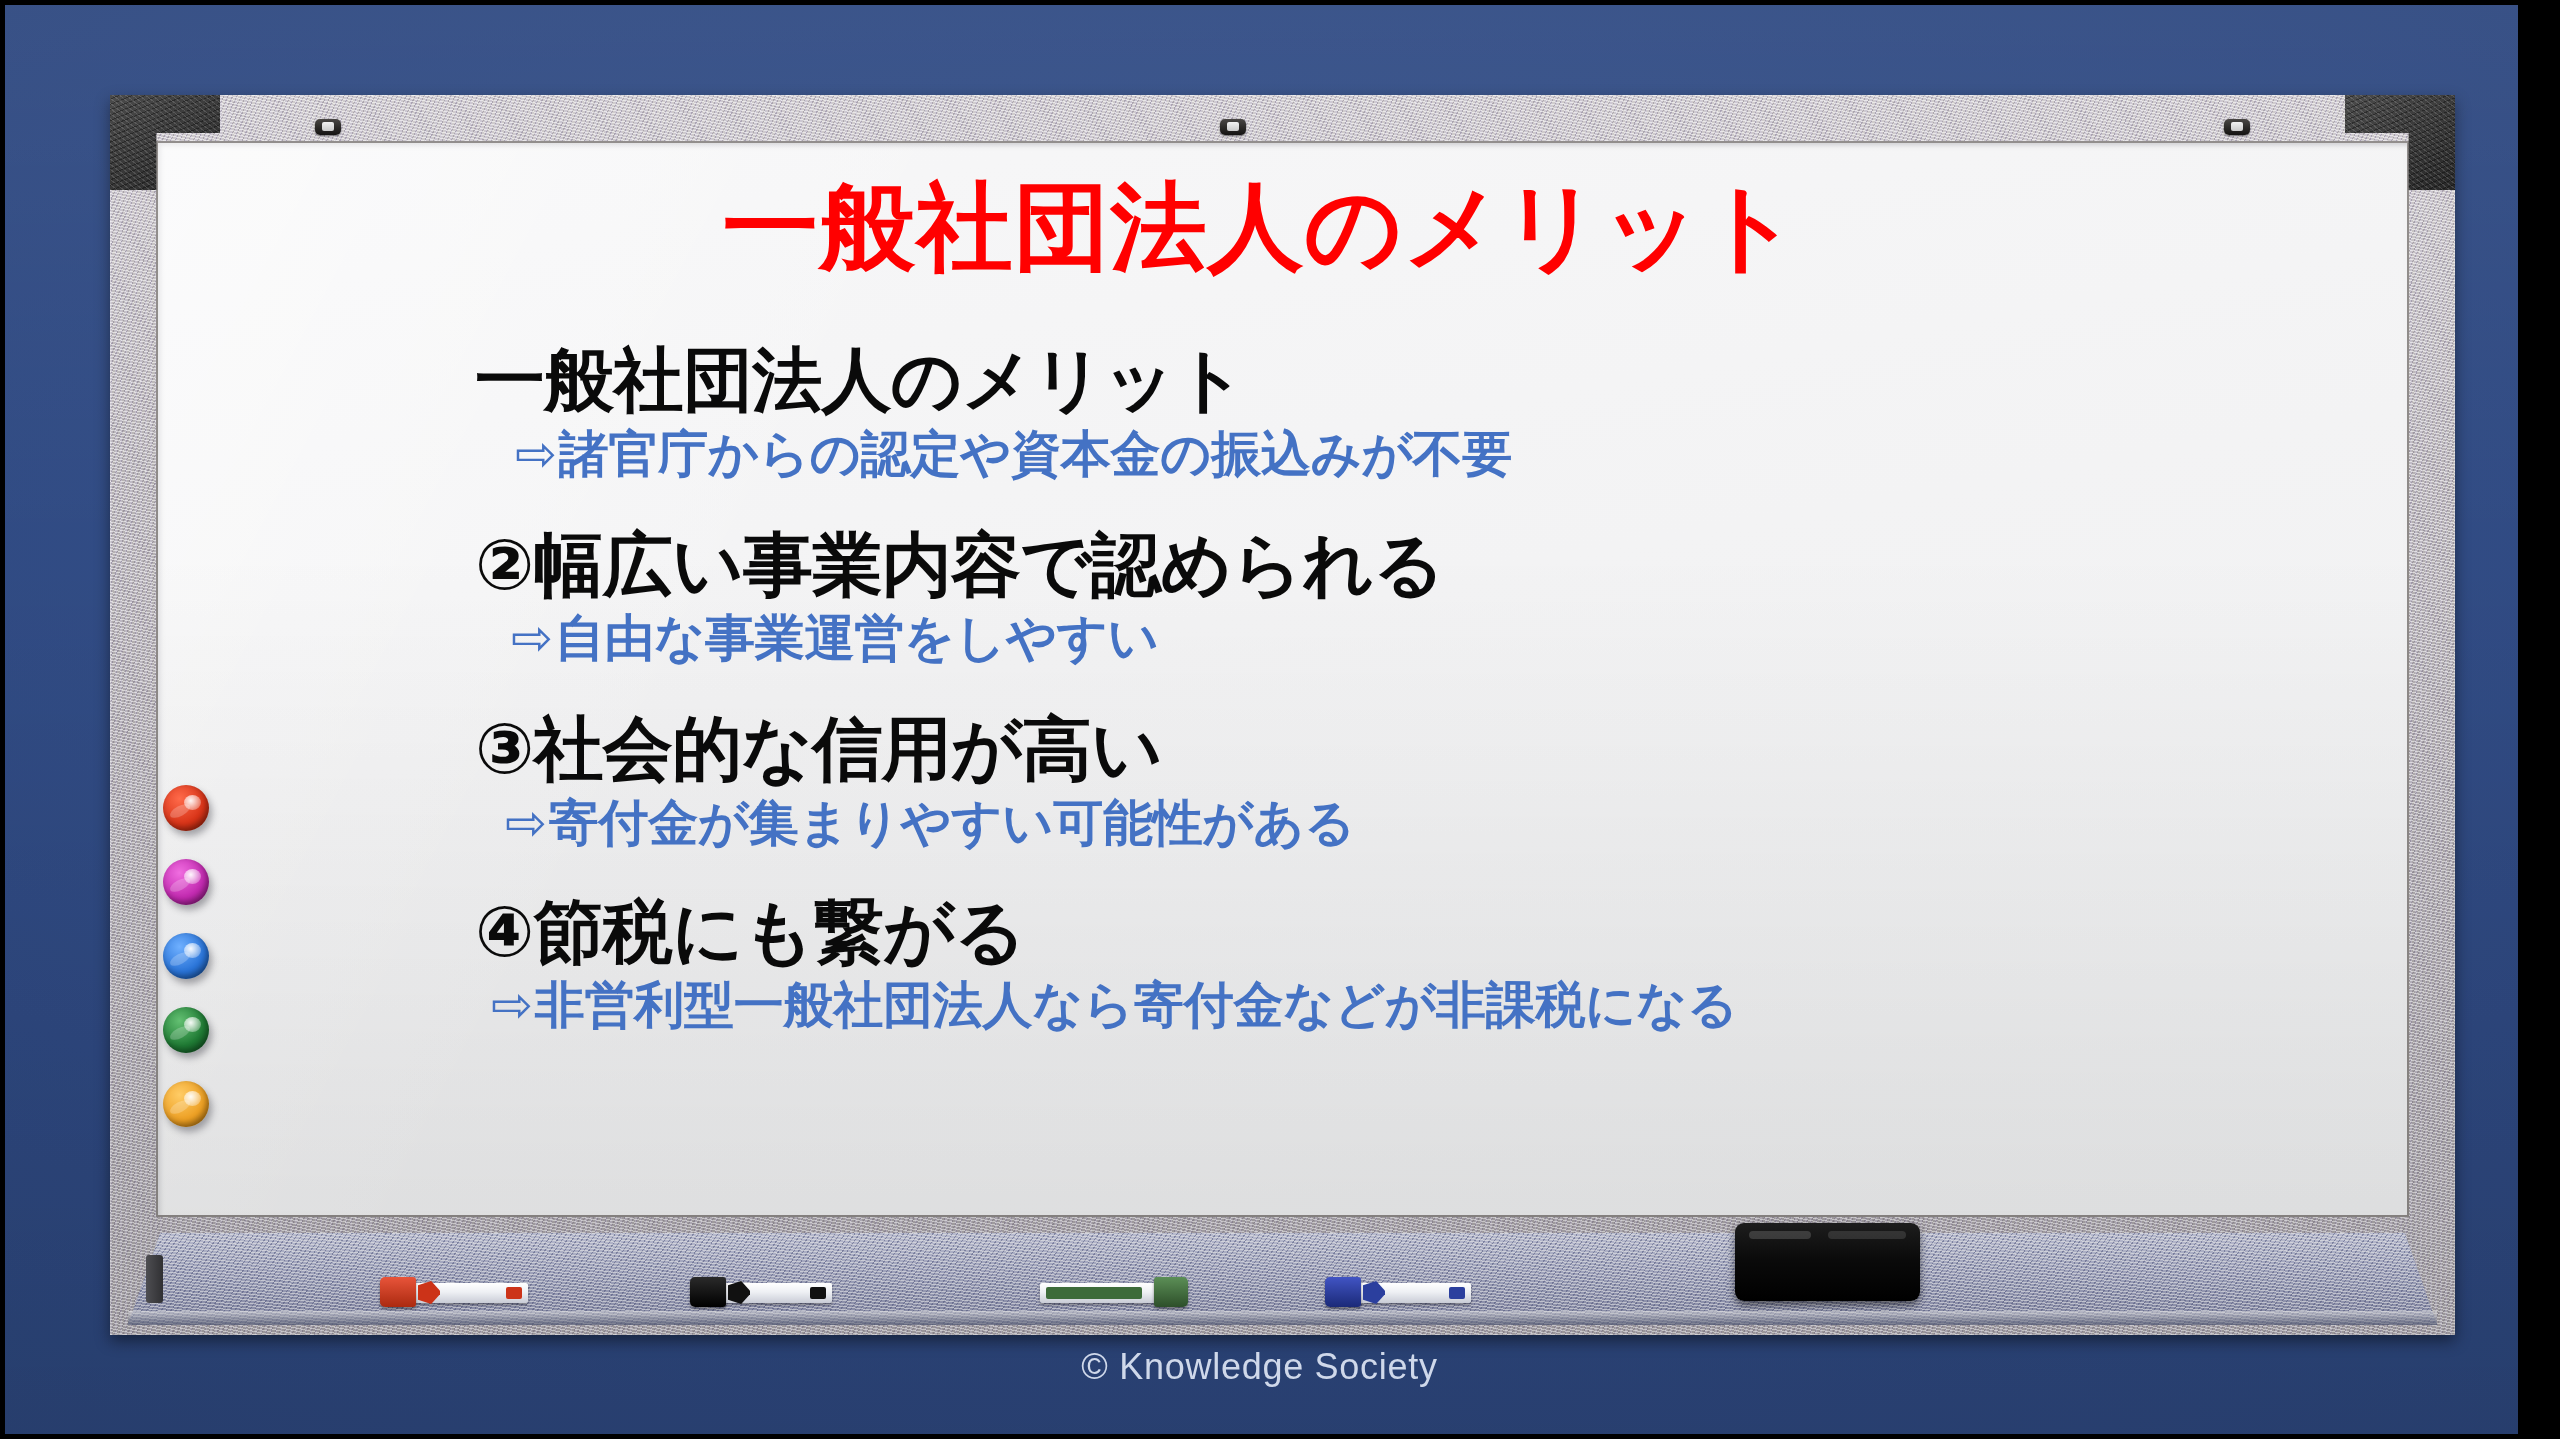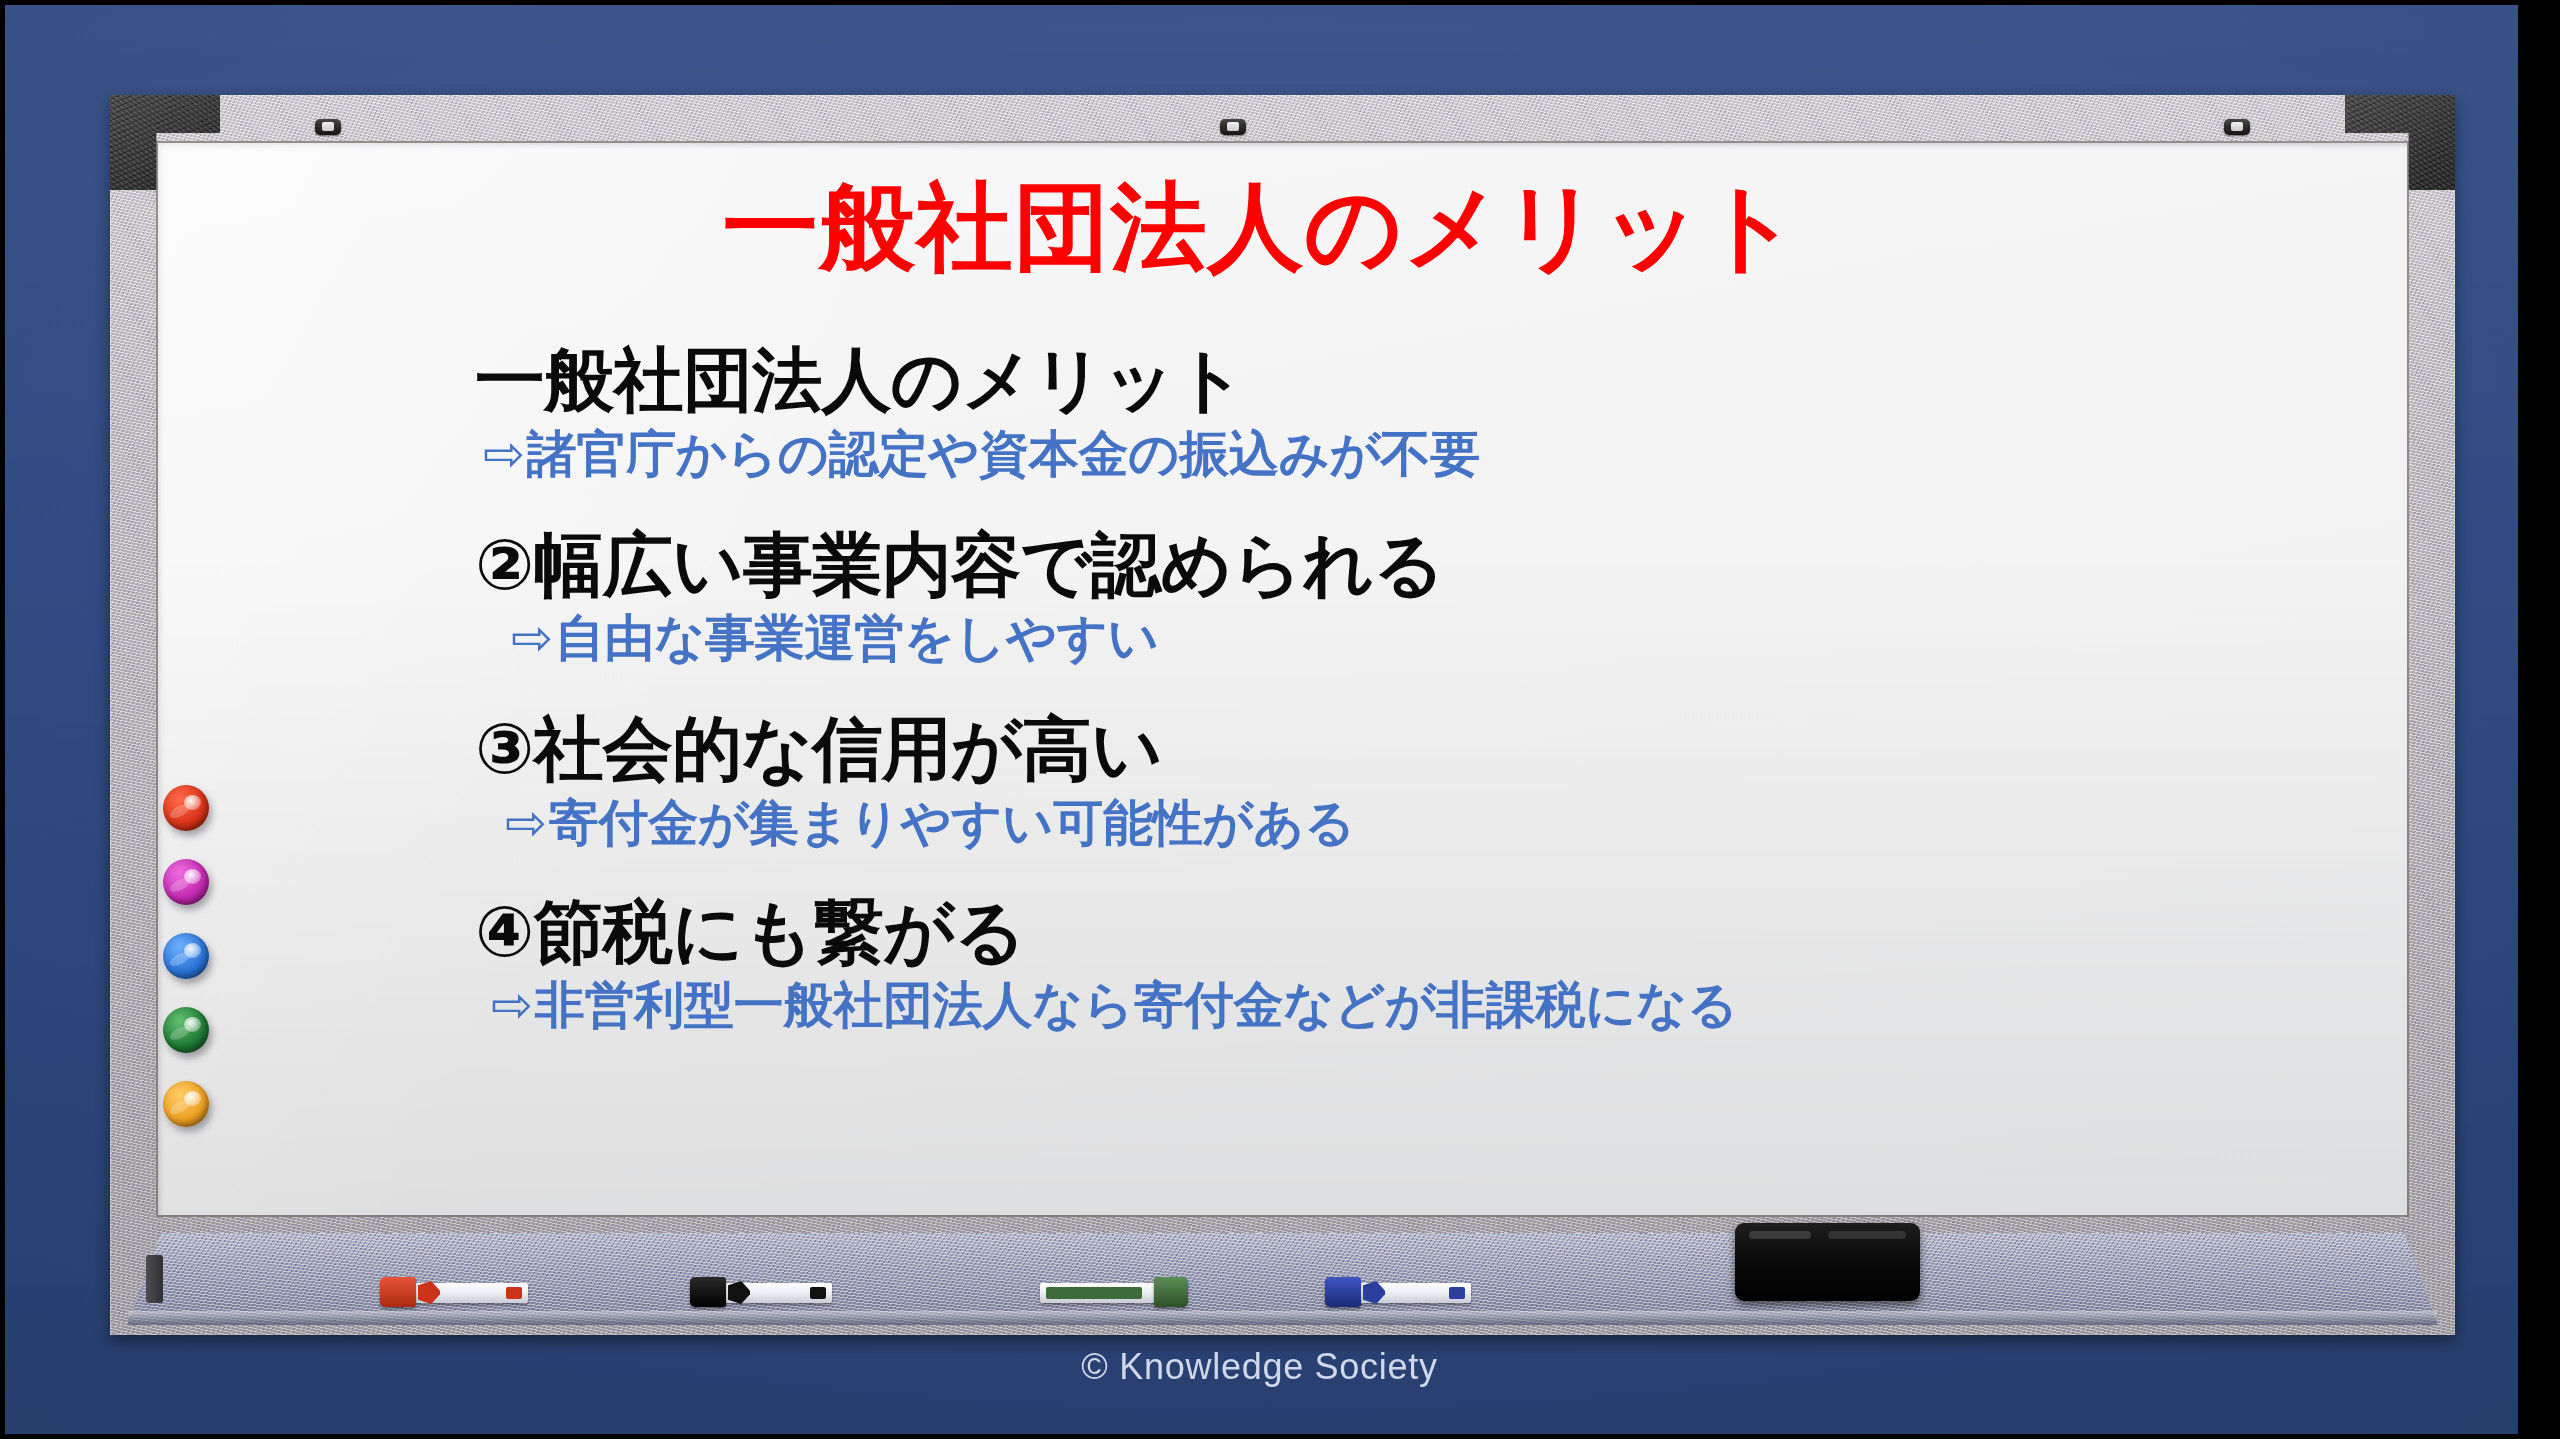--- a/index.html
+++ b/index.html
@@ -203,21 +203,21 @@
     white-space:nowrap;
     letter-spacing:-.005em;
     margin-top:8px;
   }
   .item-sub .arrow{ font-weight:400; margin-right:2px; }
 
   .gap1{ height:46px; }
   .gap2{ height:46px; }
   .gap3{ height:44px; }
 
-  .sub-indent-a{ margin-left:8px; }
+  .sub-indent-a{ margin-left:40px; }
   .sub-indent-b{ margin-left:36px; }
   .sub-indent-c{ margin-left:30px; }
   .sub-indent-d{ margin-left:16px; }
 
   
   #footer{
     position:absolute;
     left:0; right:4px; bottom:46px;
     text-align:center;
     font-size:36px;

